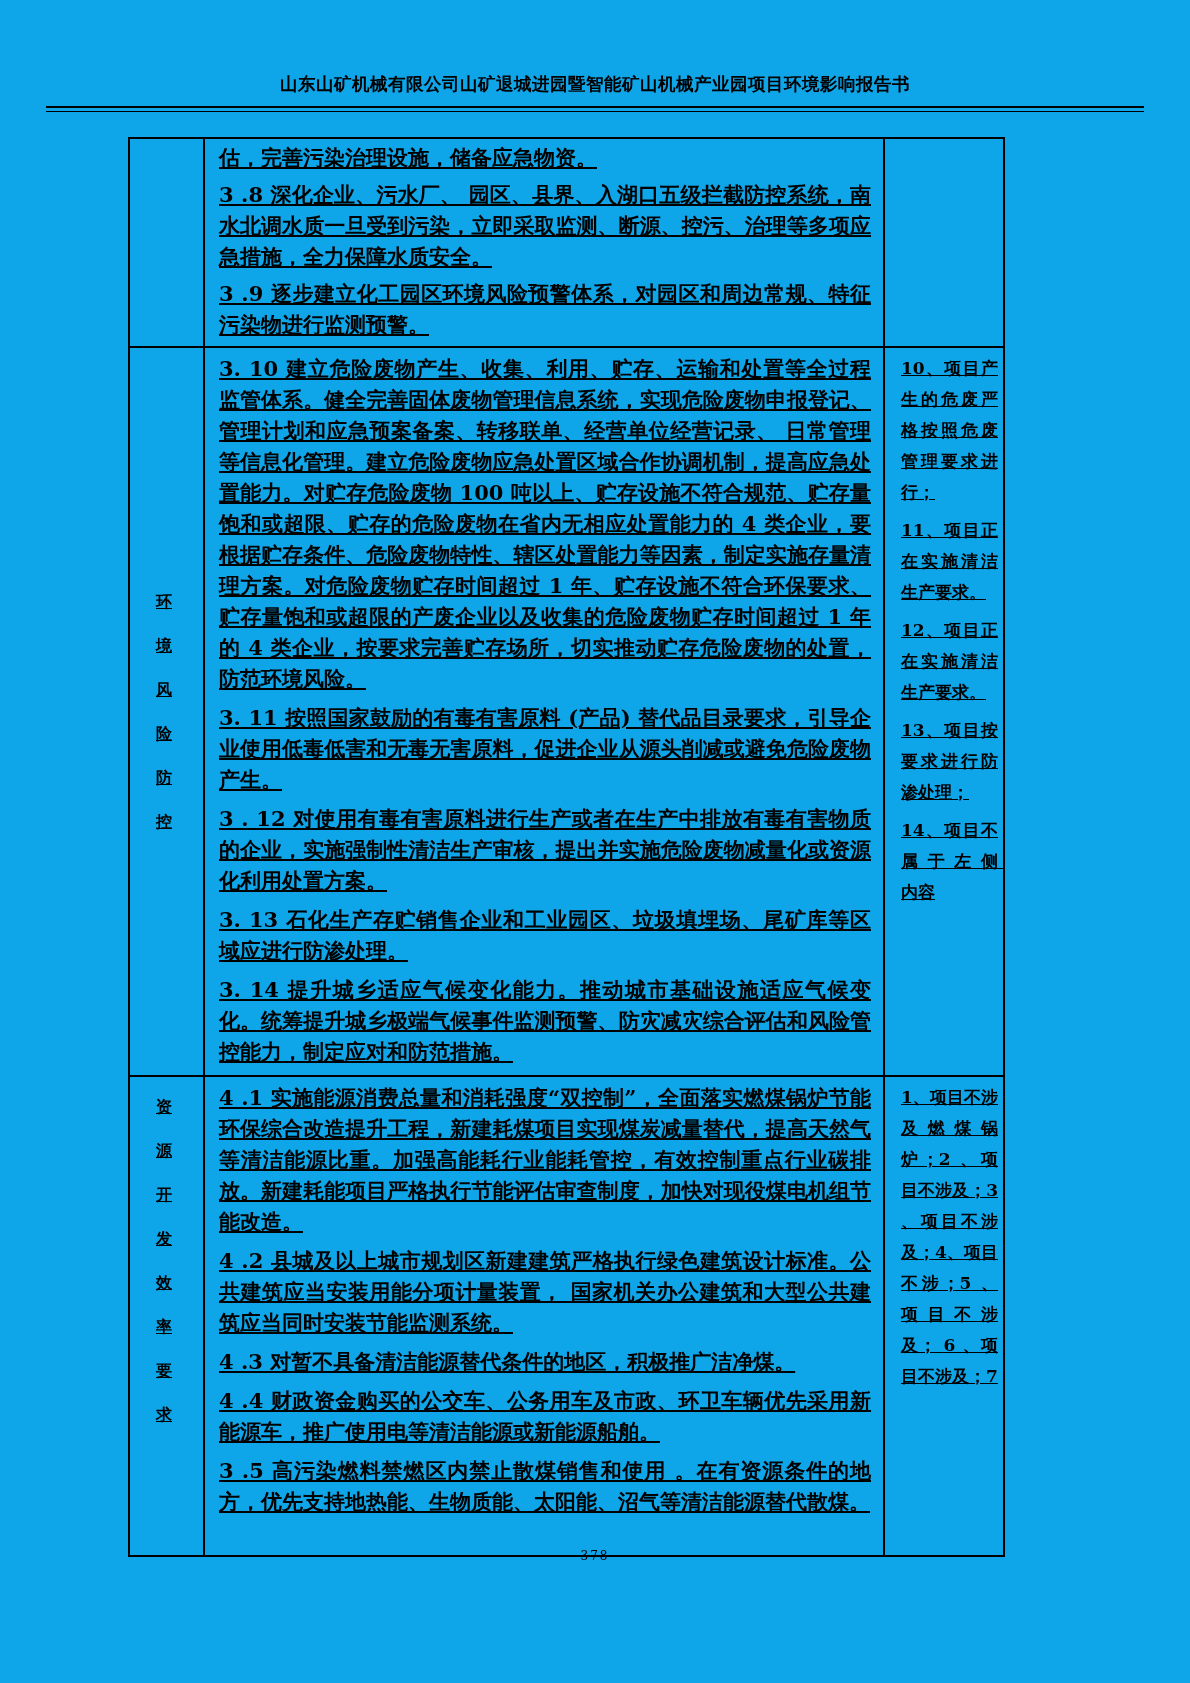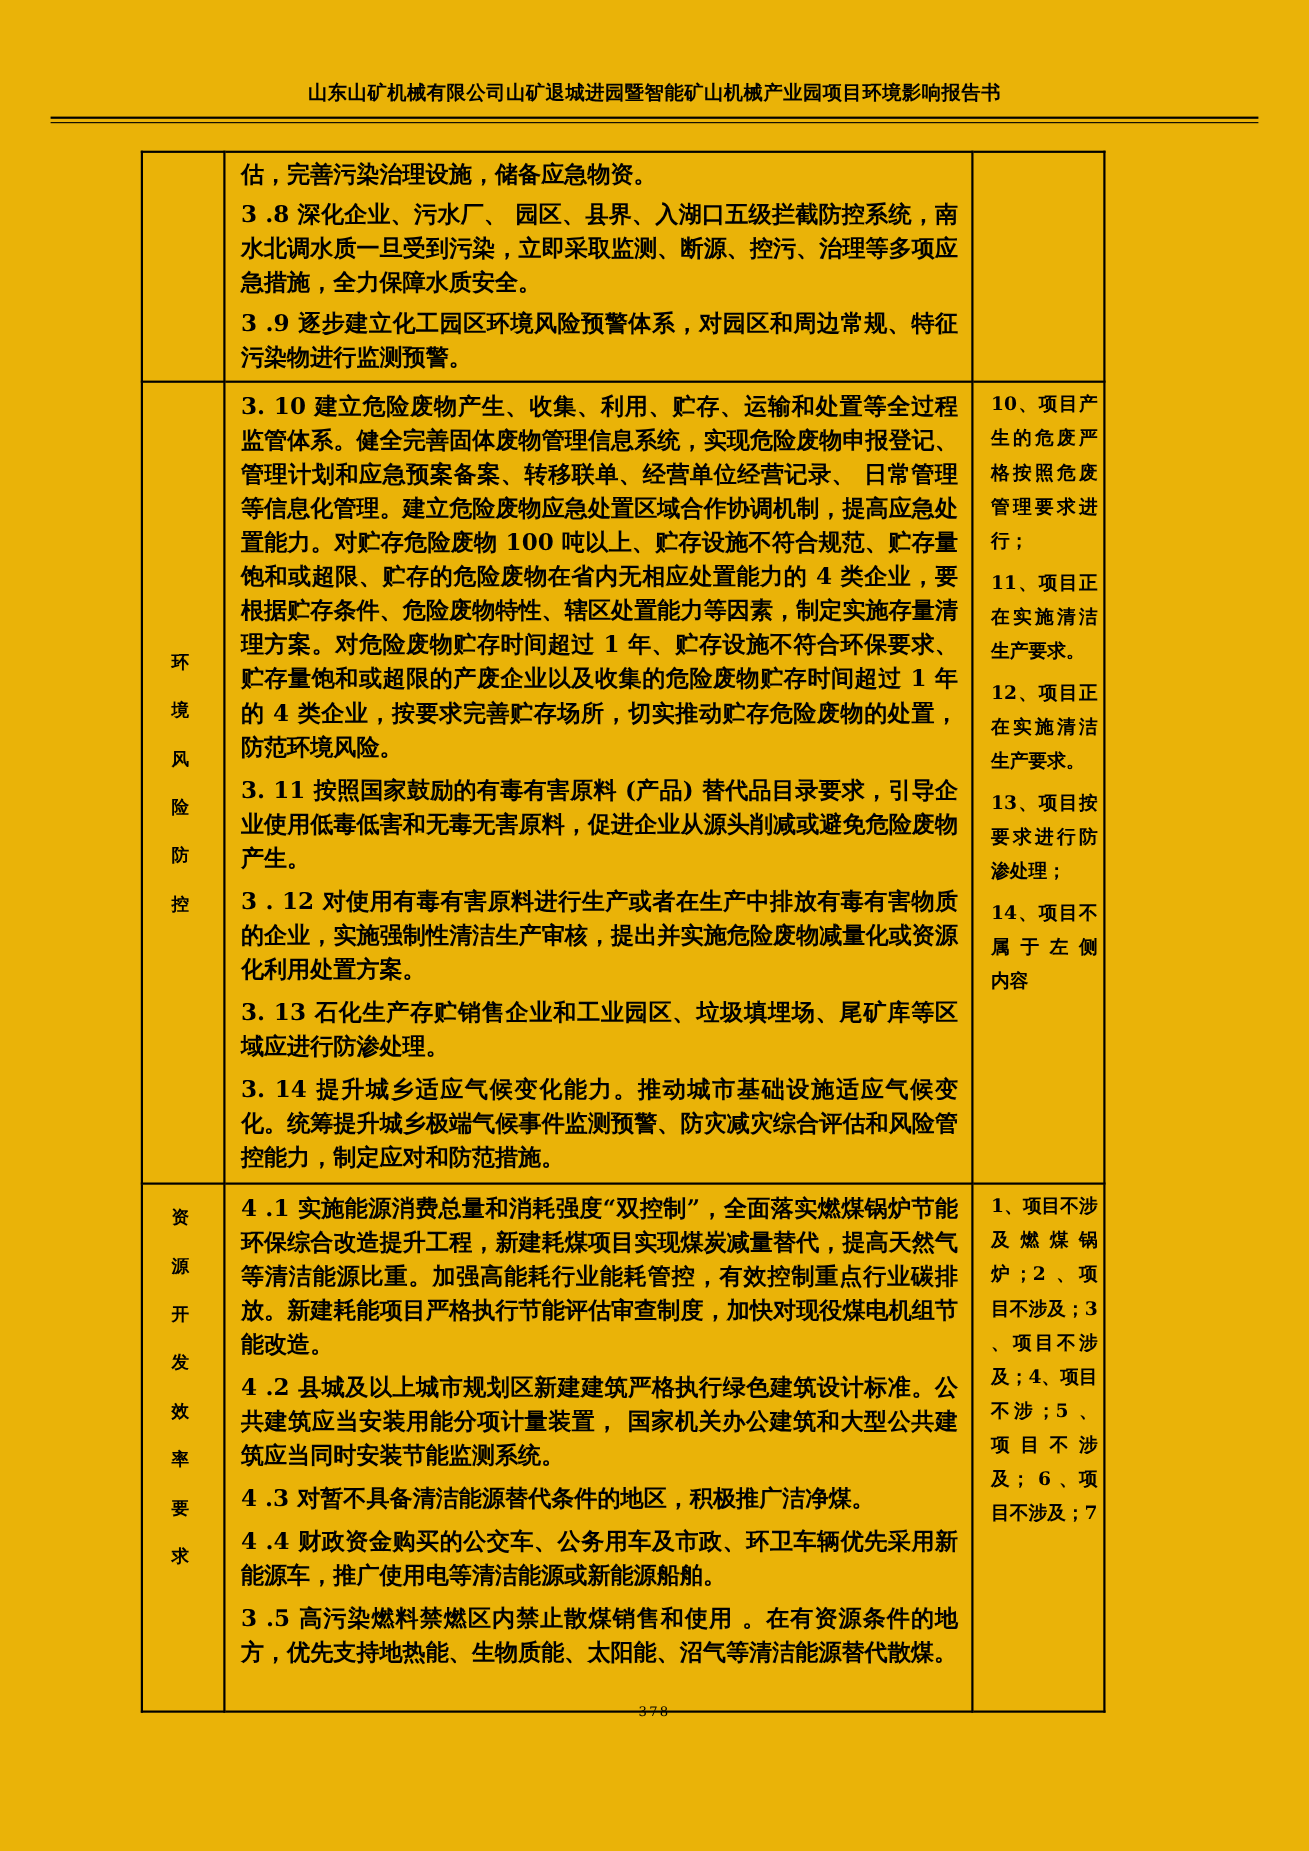--- a/index.html
+++ b/index.html
@@ -3,21 +3,21 @@
 <meta charset="utf-8">
 <style>
   html,body { margin:0; padding:0; background:#ffffff; }
   body {
     width:1190px; height:1683px;
     font-family:"DejaVu Serif","Liberation Serif",serif;
     color:#000;
     position:relative;
     overflow:hidden;
   }
-  .page { position:absolute; left:0; top:0; width:1190px; height:1683px; background:#eab308; }
+  .page { position:absolute; left:0; top:0; width:1190px; height:1683px; background:#0ea5e9; }
 
   .doc-header {
     position:absolute; top:72px; left:0; width:100%;
     text-align:center; font-size:17.5px; letter-spacing:0.5px;
     font-weight:bold; white-space:nowrap;
   }
   .header-rule {
     position:absolute; top:106px; left:46px; right:46px;
     height:3px;
     border-top:2.5px solid #000;
@@ -25,21 +25,21 @@
   }
 
   table.report-table {
     position:absolute; left:128px; top:137px;
     width:875px;
     border-collapse:collapse;
     table-layout:fixed;
   }
   table.report-table, table.report-table td { border:2px solid #000; }
   table.report-table tr.inner-row td { border-top:1.5px solid #000; }
-  td { vertical-align:top; overflow:hidden; }
+  td { vertical-align:top; overflow:hidden;text-decoration:underline; }
 
   col.c-label { width:75px; }
   col.c-content { width:680px; }
   col.c-notes { width:120px; }
 
   td.label-cell { text-align:center; padding:0; }
   td.label-cell.v-middle { vertical-align:middle; }
   td.label-cell.v-top { padding-top:8px;border-radius:31px; }
   .label-line {
     font-size:16px; line-height:44px;

